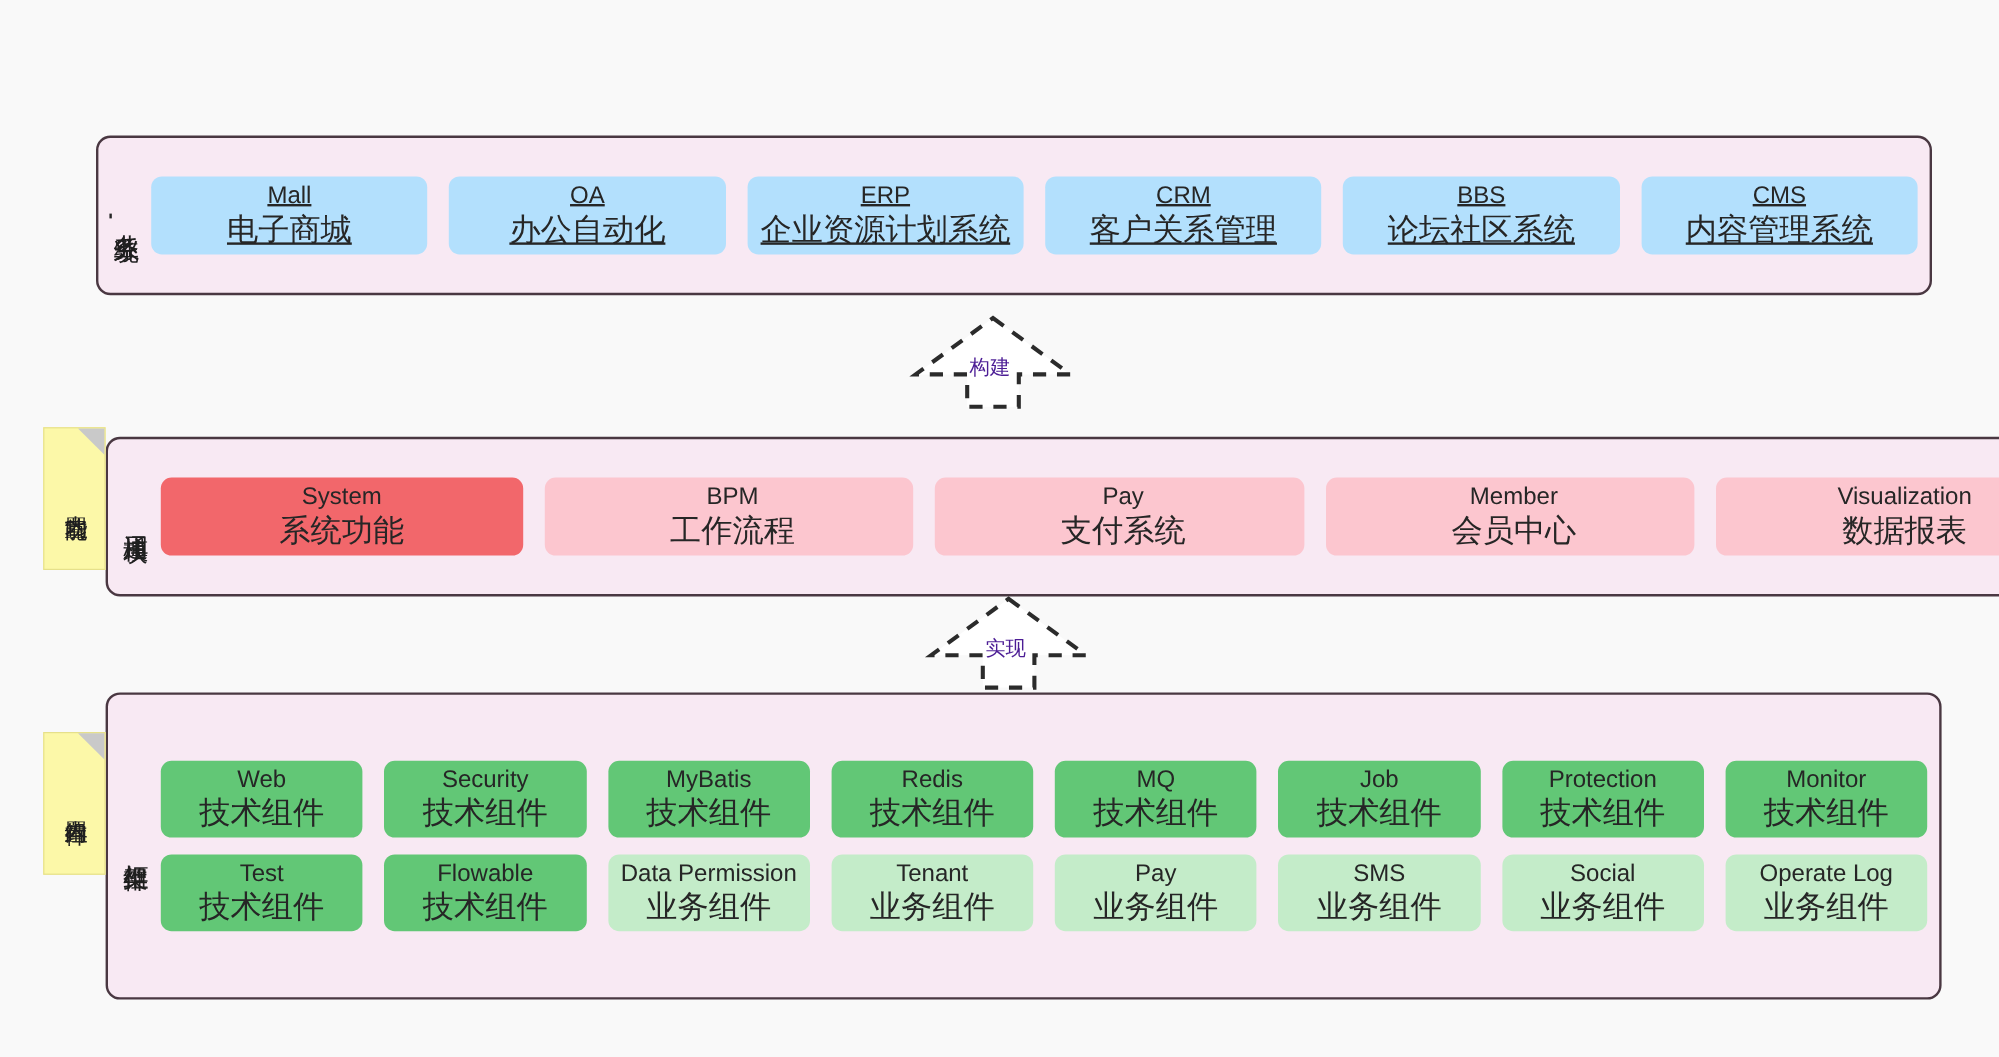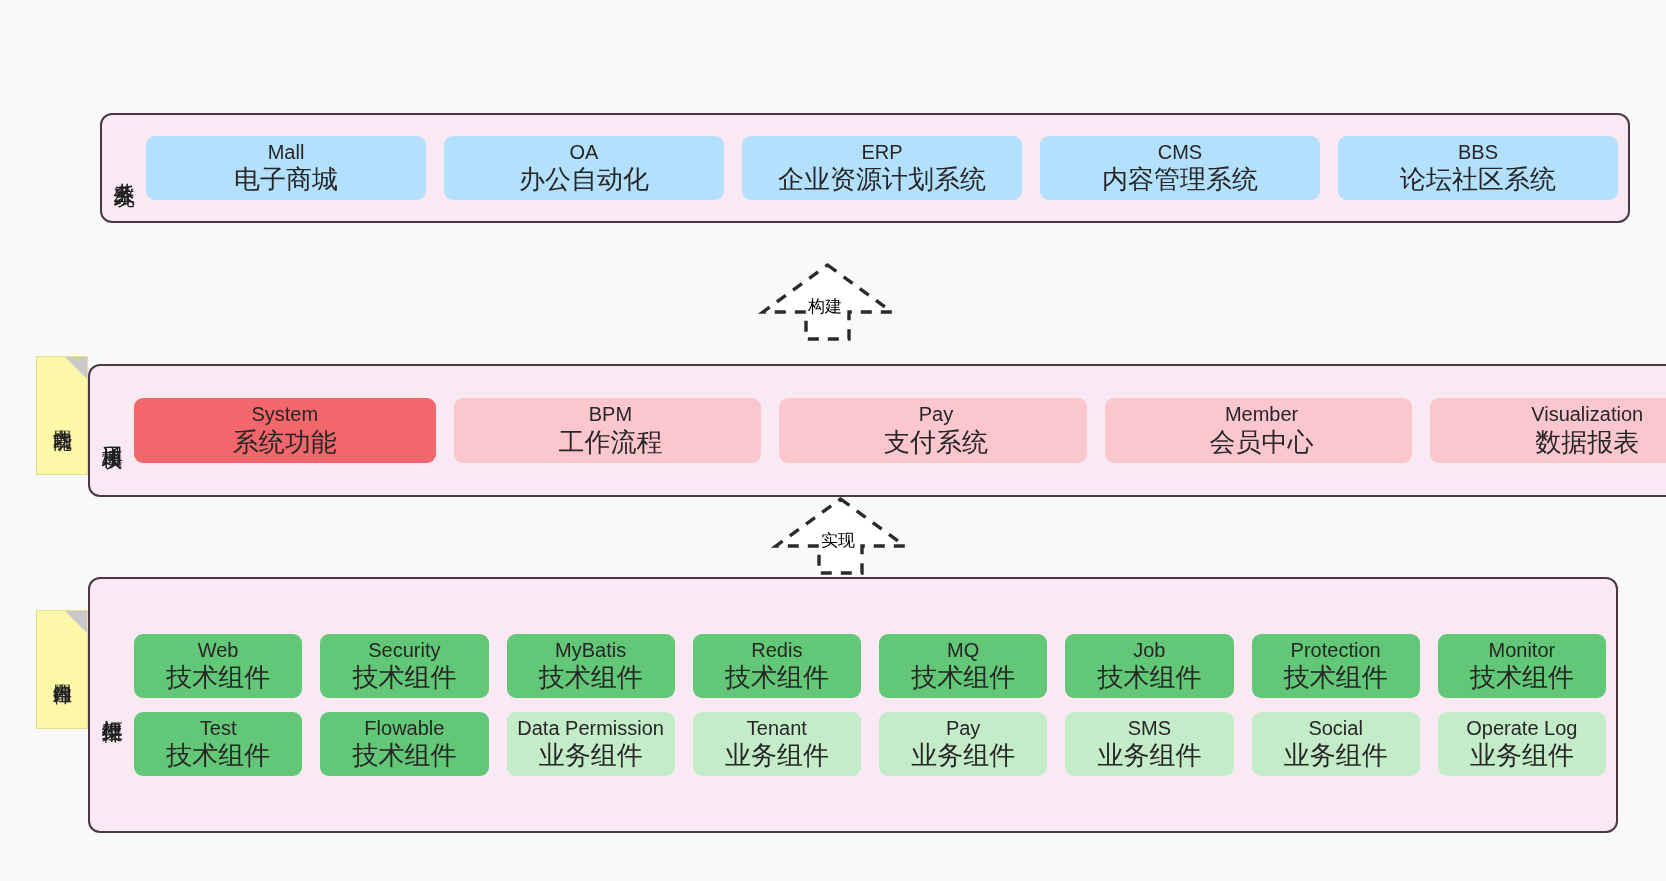--- a/index.html
+++ b/index.html
@@ -97,53 +97,57 @@
     border-top:22px solid #c9c9c9;
     border-left:22px solid transparent;
   }
 
   
   .arrow{position:absolute;z-index:2;}
   .arrow svg{display:block;overflow:visible;}
   .arrow-label{
     position:absolute;
     font-size:17px;
-    color:#000000;
+    color:#4c1d95;
     white-space:nowrap;
     user-select:none;
   }
 </style>
 </head>
 <body>
 
 <div class="canvas">
 
-  <div class="band" id="band-0" style="left:100px;top:113px;width:1530px;height:110px;">
+  <div class="band" id="band-0" style="left:80px;top:113px;width:1530px;height:133px;text-decoration:underline;">
     <div class="band-title">业务系统</div>
     <div class="band-body">
       <div class="row" id="b0r0">
           <div class="cell c-blue">
             <div class="t1">Mall</div>
             <div class="t2">电子商城</div>
           </div>
           <div class="cell c-blue">
             <div class="t1">OA</div>
             <div class="t2">办公自动化</div>
           </div>
           <div class="cell c-blue">
             <div class="t1">ERP</div>
             <div class="t2">企业资源计划系统</div>
           </div>
           <div class="cell c-blue">
+            <div class="t1">CRM</div>
+            <div class="t2">客户关系管理</div>
+          </div>
+          <div class="cell c-blue">
+            <div class="t1">BBS</div>
+            <div class="t2">论坛社区系统</div>
+          </div>
+          <div class="cell c-blue">
             <div class="t1">CMS</div>
             <div class="t2">内容管理系统</div>
-          </div>
-          <div class="cell c-blue">
-            <div class="t1">BBS</div>
-            <div class="t2">论坛社区系统</div>
           </div>
         </div>
     </div>
   </div>
 
   <div class="arrow" style="left:760px;top:262px;width:135px;height:80px;">
     <svg width="135" height="80" viewBox="0 0 135 80">
       <path d="M 67.5 3 L 132 50 L 89 50 L 89 77 L 46 77 L 46 50 L 3 50 Z" fill="#ffffff" stroke="#2b2b2b" stroke-width="3.4" stroke-dasharray="11 9" stroke-linejoin="miter"></path>
     </svg>
     <span class="arrow-label" style="left:48px;top:33px;">构建</span>

